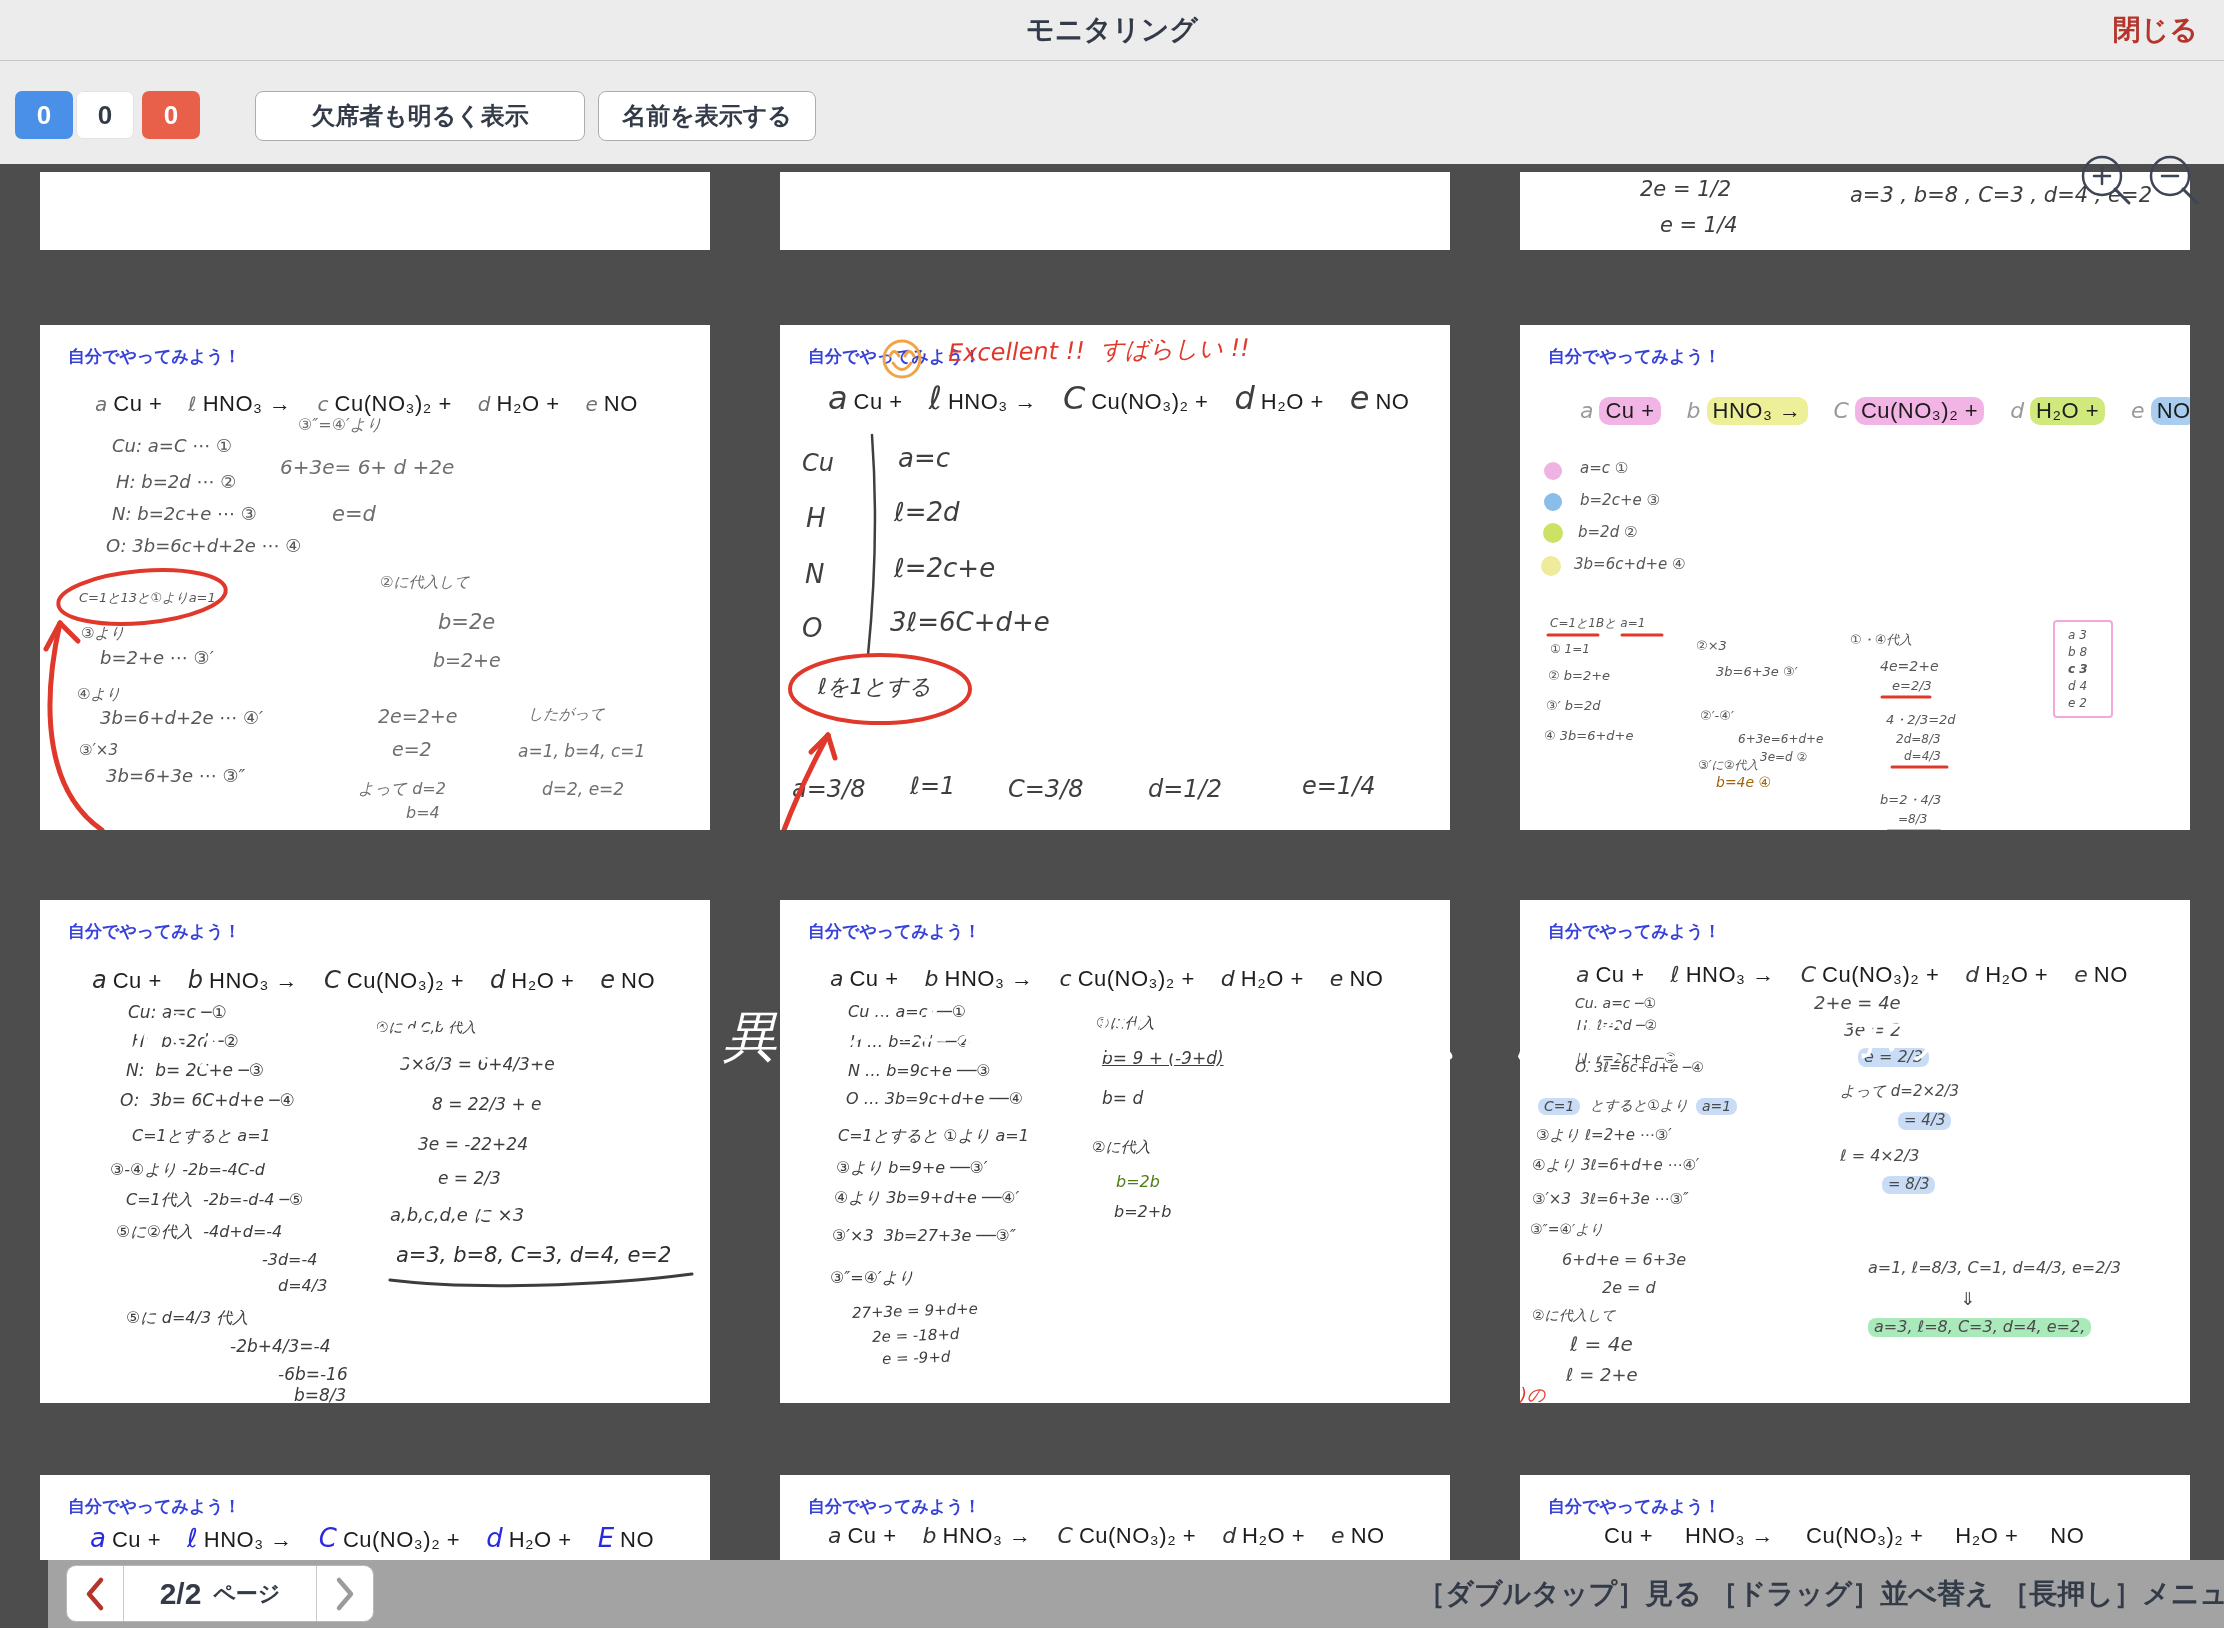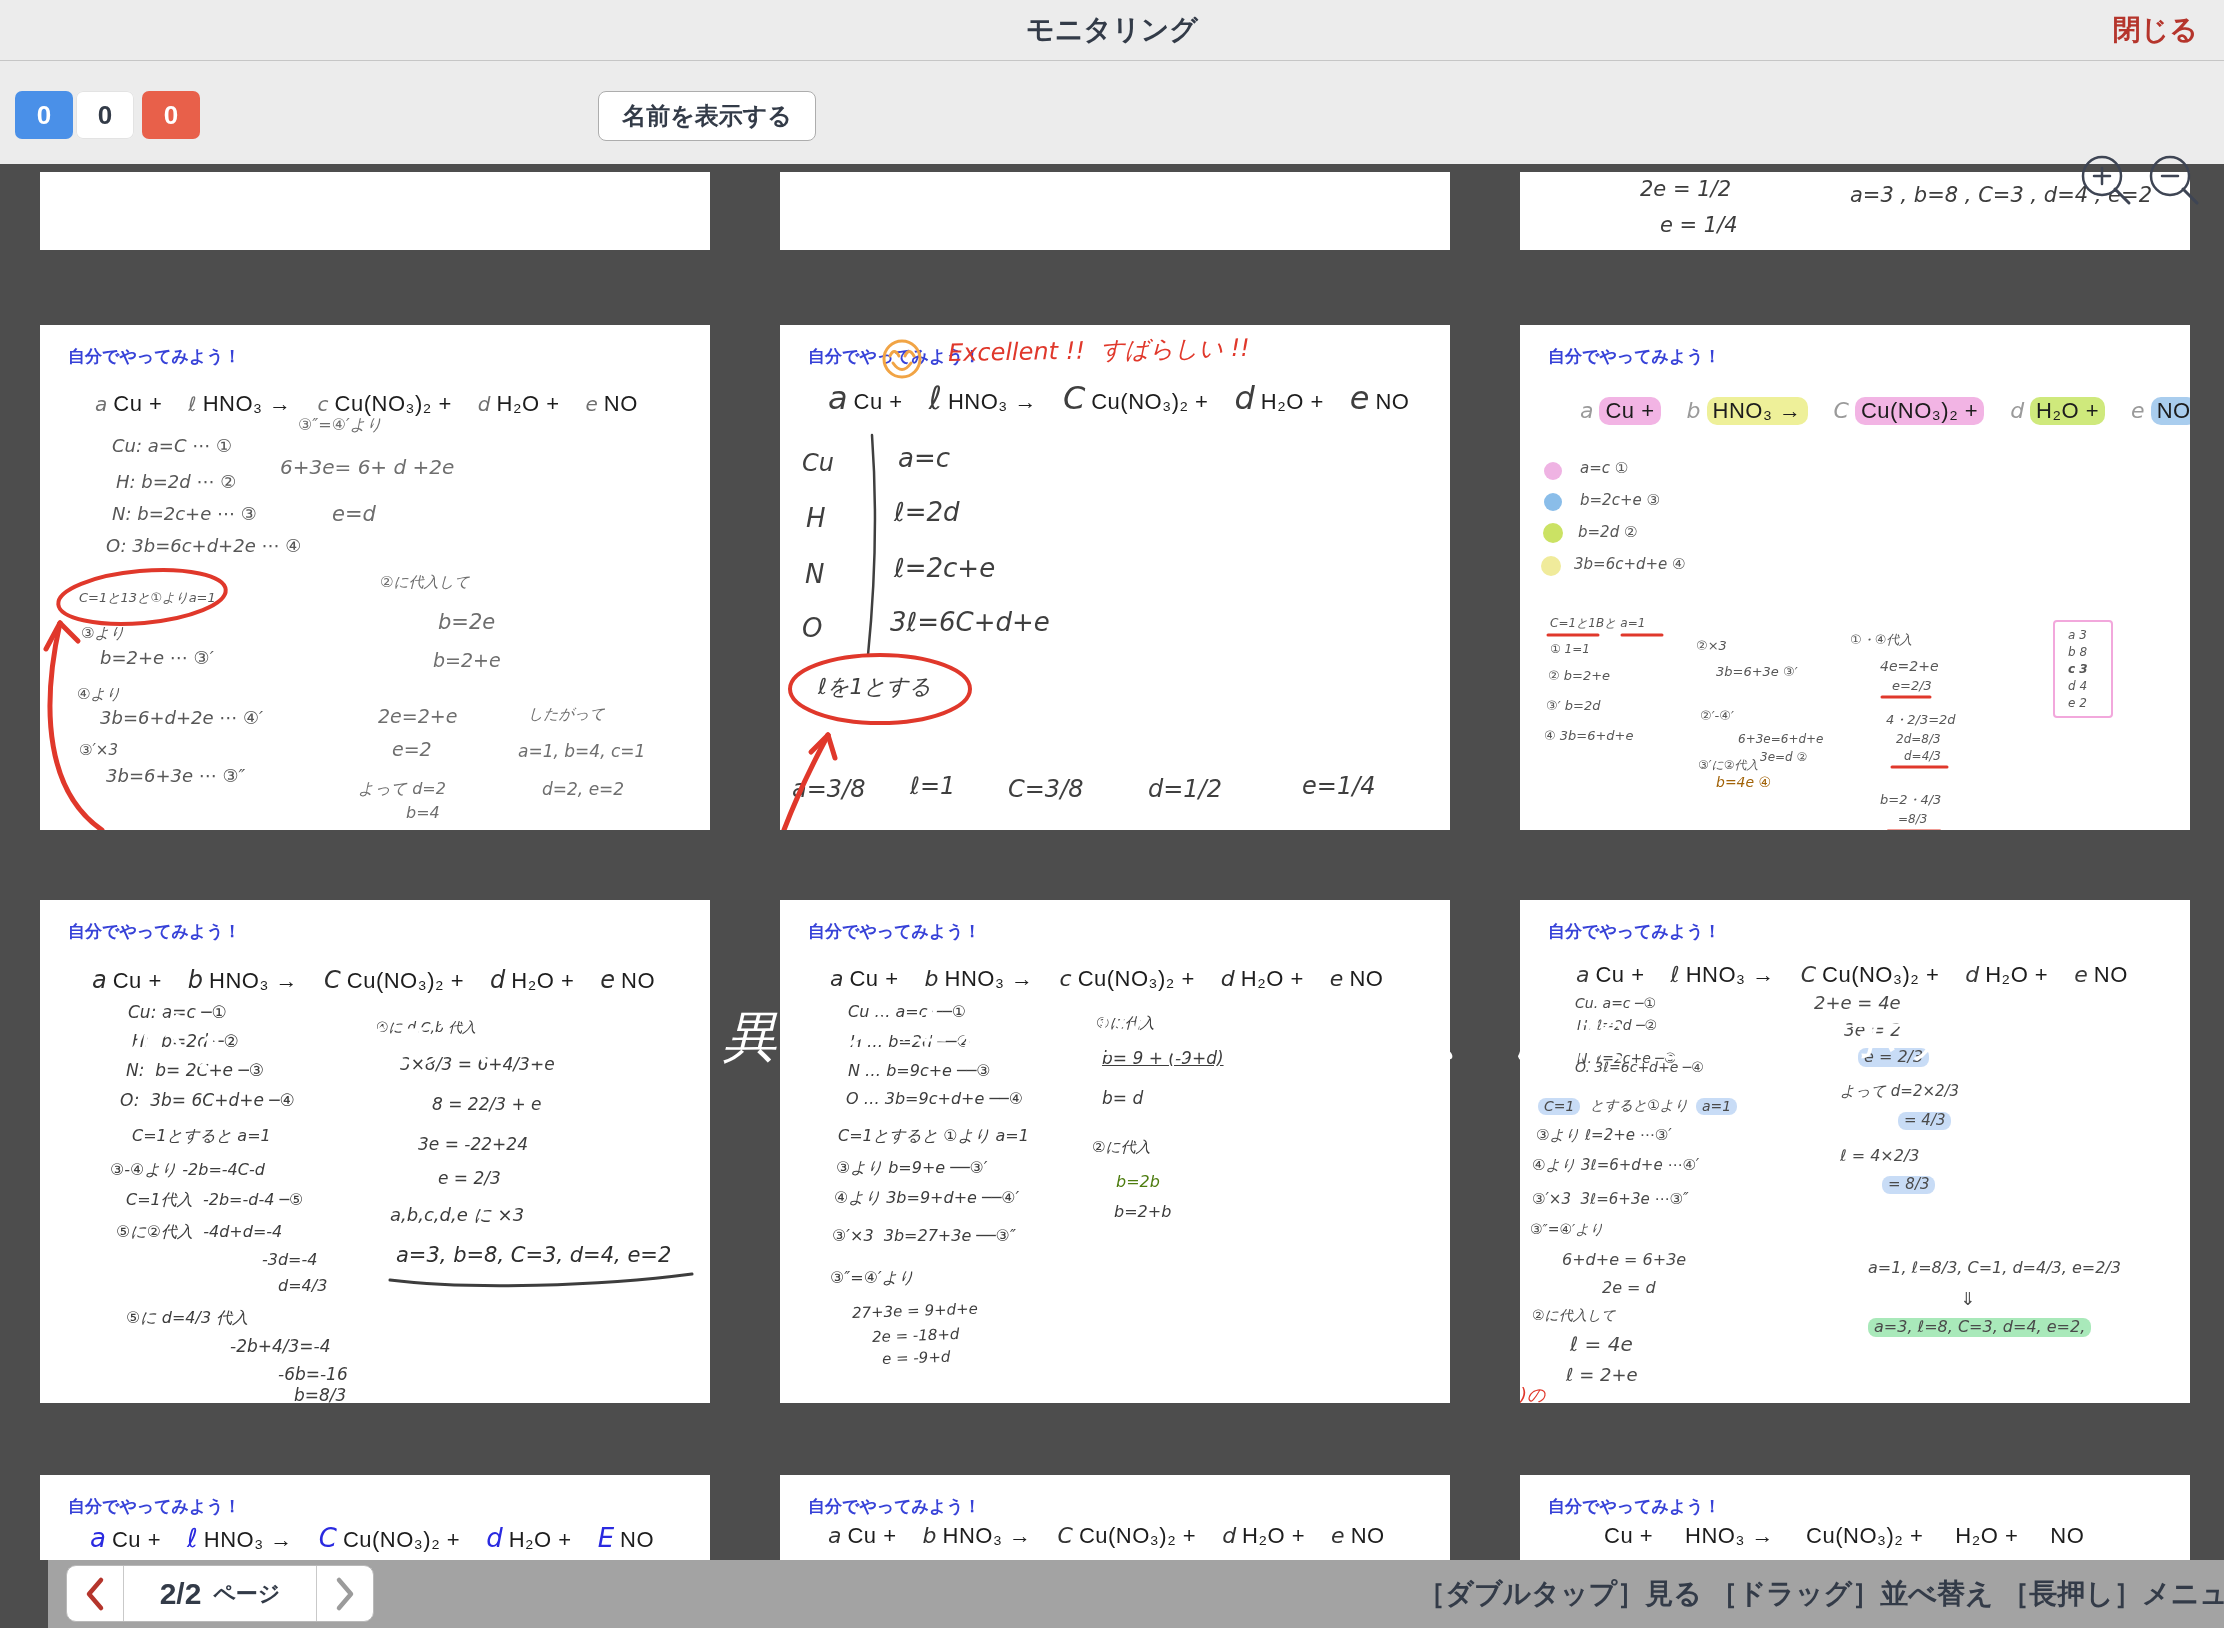--- a/index.html
+++ b/index.html
@@ -55,20 +55,21 @@
 
   <div class="header">
     <div class="title">モニタリング</div>
     <div class="close">閉じる</div>
   </div>
 
   <div class="toolbar">
     <div class="badge b0" style="background: rgb(74, 144, 232); color: rgb(255, 255, 255);">0</div>
     <div class="badge b1" style="background: rgb(255, 255, 255); color: rgb(51, 59, 72);">0</div>
     <div class="badge b2" style="background: rgb(232, 96, 74); color: rgb(255, 255, 255);">0</div>
+    <div class="tbtn t0">欠席者も明るく表示</div>
     <div class="tbtn t1">名前を表示する</div>
     <svg class="zicon zin" viewBox="0 0 56 56">
       <circle cx="24" cy="24" r="19" fill="none" stroke="#3e4554" stroke-width="2.5"></circle>
       <line x1="37" y1="37" x2="51" y2="51" stroke="#3e4554" stroke-width="3" stroke-linecap="round"></line>
       <line x1="24" y1="16" x2="24" y2="32" stroke="#3e4554" stroke-width="2.5" stroke-linecap="round"></line>
       <line x1="16" y1="24" x2="32" y2="24" stroke="#3e4554" stroke-width="2.5" stroke-linecap="round"></line>
     </svg>
     <svg class="zicon zout" viewBox="0 0 56 56">
       <circle cx="24" cy="24" r="19" fill="none" stroke="#3e4554" stroke-width="2.5"></circle>
       <line x1="37" y1="37" x2="51" y2="51" stroke="#3e4554" stroke-width="3" stroke-linecap="round"></line>

